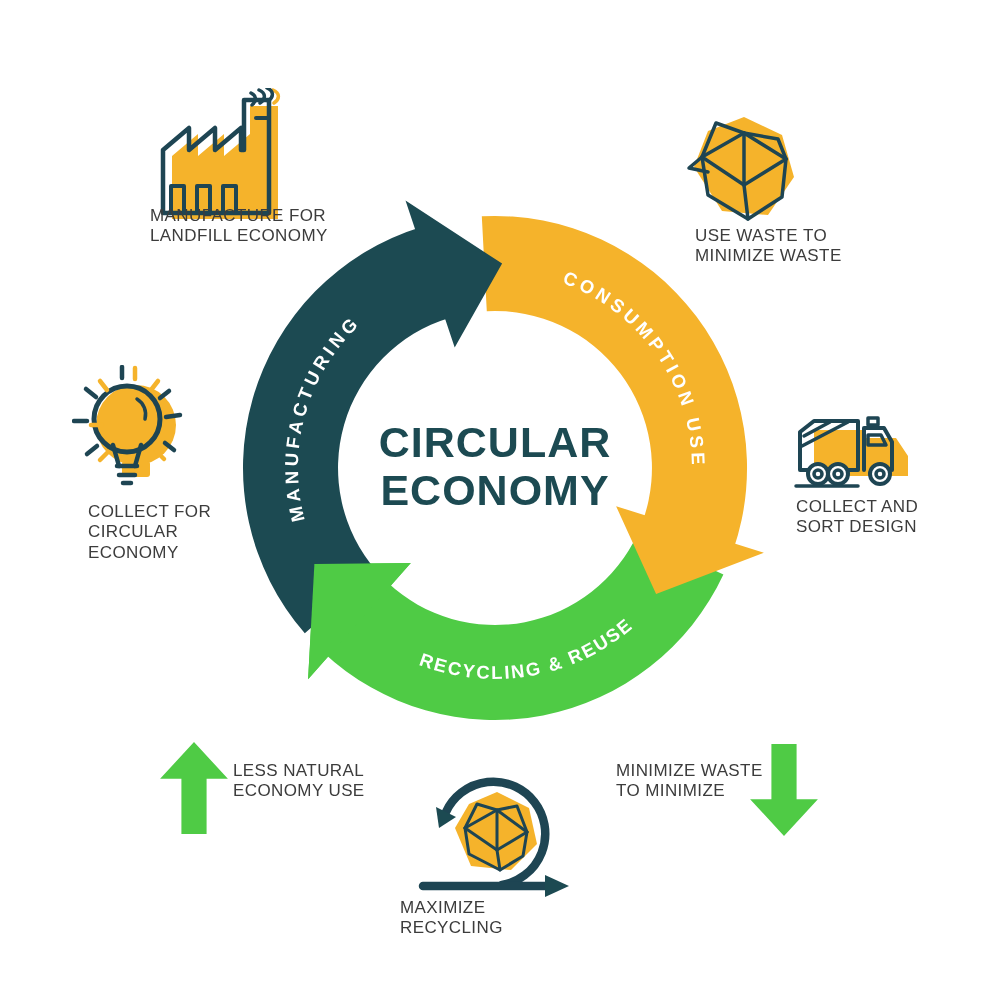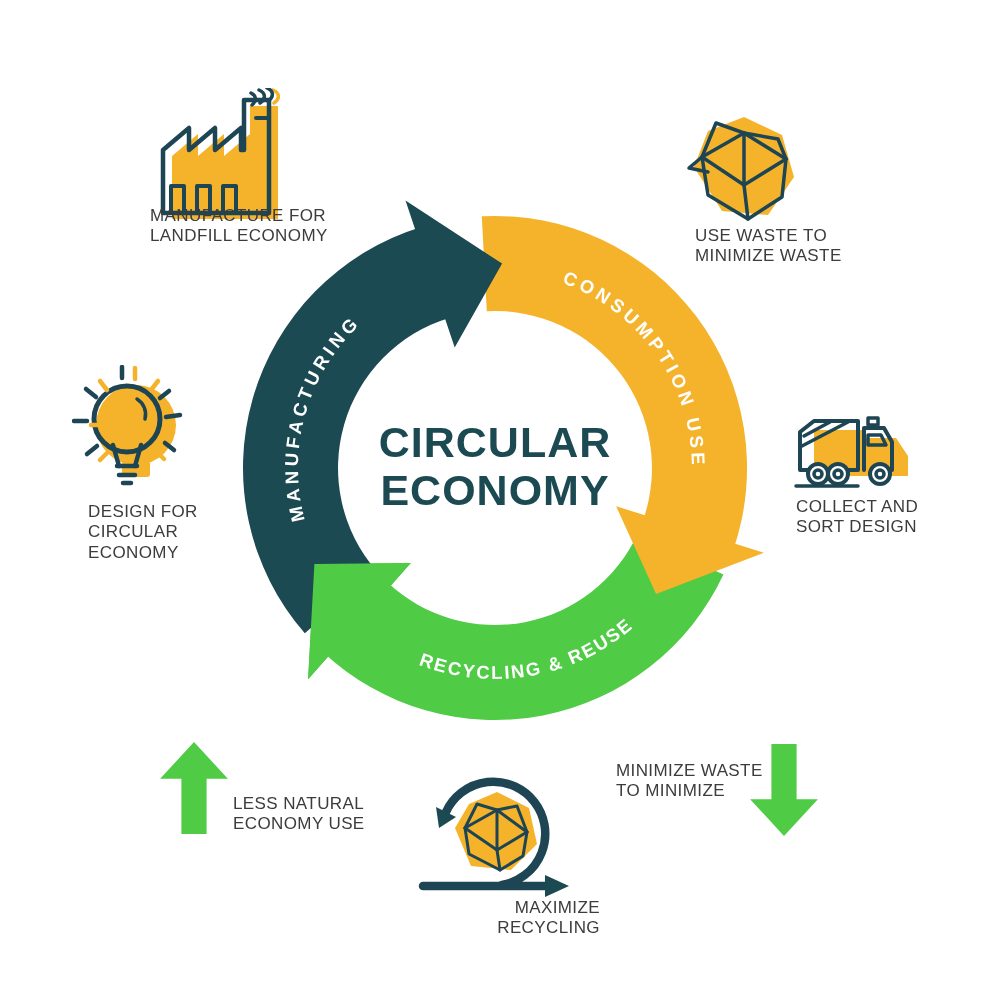--- a/index.html
+++ b/index.html
@@ -3,21 +3,21 @@
 <meta charset="utf-8">
 <style>
   :root{
     --yellow:#F5B32B; --green:#4FCB45; --teal:#1C4A52; --ink:#1E4553; --label:#3C3C3C; --bg:#FFFFFF;
   }
   html,body{margin:0;padding:0;background:#e8e8e8;}
   .stage{position:relative;width:999px;height:1000px;background:var(--bg);overflow:hidden;
          font-family:"Liberation Sans",sans-serif;margin:0 auto;}
   .icon{position:absolute;}
   .callout{position:absolute;color:var(--label);font-size:17px;line-height:1.2;letter-spacing:.4px;}
-  .callout.center{text-align:right;}
+  .callout.center{text-align:left;}
   .ring-svg{position:absolute;left:0;top:0;}
   .arc-label{font-family:"Liberation Sans",sans-serif;font-weight:bold;font-size:18.5px;fill:#fff;}
   .ls-a{letter-spacing:4px;} .ls-b{letter-spacing:4px;} .ls-c{letter-spacing:2px;}
   .title{position:absolute;left:495px;top:466px;transform:translate(-50%,-50%);
          text-align:center;color:var(--teal);font-weight:bold;font-size:43px;
          letter-spacing:1px;line-height:1.12;white-space:nowrap;}
   
   .fy{fill:var(--yellow);} .fg{fill:var(--green);} .ft{fill:var(--teal);}
   .st{stroke:var(--ink);fill:none;stroke-linecap:round;stroke-linejoin:round;}
   .sy{stroke:var(--yellow);fill:none;stroke-linecap:round;stroke-linejoin:round;}
@@ -143,31 +143,31 @@
     <div>MANUFACTURE FOR</div>
     <div>LANDFILL ECONOMY</div>
   </div>
 
   <div class="callout" style="left:695px;top:226px;width:210px">
     <div>USE WASTE TO</div>
     <div>MINIMIZE WASTE</div>
   </div>
 
   <div class="callout" style="left:88px;top:502px;width:170px">
-    <div>DESIGN FOR</div>
+    <div>COLLECT FOR</div>
     <div>CIRCULAR</div>
     <div>ECONOMY</div>
   </div>
 
   <div class="callout" style="left:796px;top:497px;width:170px">
     <div>COLLECT AND</div>
     <div>SORT DESIGN</div>
   </div>
 
-  <div class="callout" style="left:233px;top:794px;width:190px">
+  <div class="callout" style="left:233px;top:761px;width:190px">
     <div>LESS NATURAL</div>
     <div>ECONOMY USE</div>
   </div>
 
   <div class="callout" style="left:616px;top:761px;width:190px">
     <div>MINIMIZE WASTE</div>
     <div>TO MINIMIZE</div>
   </div>
 
   <div class="callout center" style="left:400px;top:898px;width:200px">

